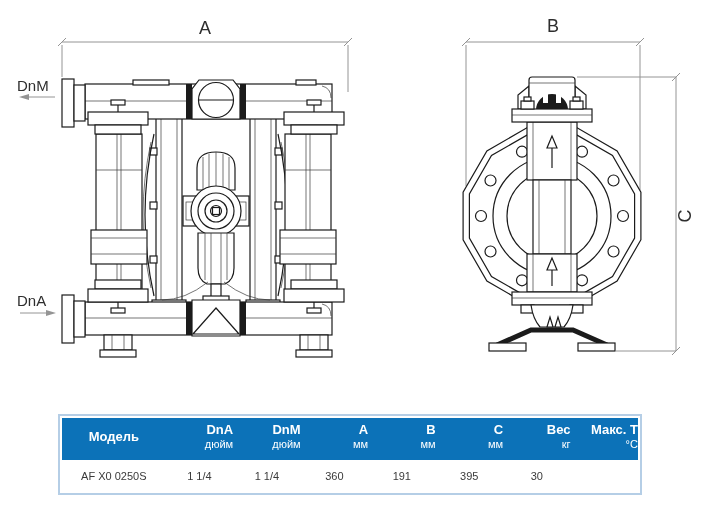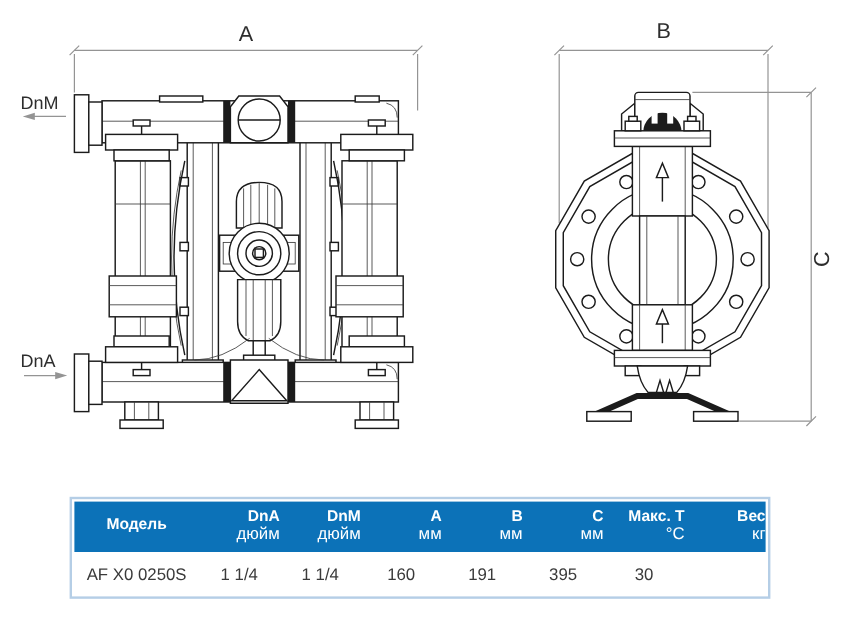--- a/index.html
+++ b/index.html
@@ -14,26 +14,26 @@
   .fillw{fill:#ffffff;stroke:#1b1b1b;stroke-width:1.2;}
   .dark{fill:#1b1b1b;stroke:none;}
   .dim{fill:none;stroke:#949494;stroke-width:1;}
   .dimfill{fill:#949494;stroke:none;}
   .thick{fill:none;stroke:#1b1b1b;stroke-width:5;}
 
   .spec{position:absolute;left:58px;top:414px;width:580px;border:2px solid #b5cee6;background:#fff;}
   .spec-head{display:flex;background:#0c72b8;margin:2px;color:#fff;}
   .spec-head .col{text-align:right;padding:4px 0 9px;}
   .spec-head .col .h{display:block;font-size:13px;font-weight:bold;line-height:16px;}
-  .spec-head .col .s{display:block;font-size:14px;line-height:13px;}
+  .spec-head .col .s{display:block;font-size:11px;line-height:13px;}
   .col-model{width:18%;display:flex;align-items:center;justify-content:center;}
   .col-model .h{font-size:13px;font-weight:bold;}
   .colw{width:11.714%;}
   .spec-row{display:flex;margin:0 2px 2px;background:#fff;color:#3a3a3a;}
-  .spec-row .cell{text-align:center;font-size:14px;padding:8px 0 9px;}
+  .spec-row .cell{text-align:center;font-size:11px;padding:8px 0 9px;}
 </style>
 </head>
 <body>
 
 <div class="page">
 
 <svg width="722" height="410" viewBox="0 0 722 410">
 
   <g>
 
@@ -266,32 +266,32 @@
     </div>
     <div class="col colw">
       <span class="h">B</span>
       <span class="s">мм</span>
     </div>
     <div class="col colw">
       <span class="h">C</span>
       <span class="s">мм</span>
     </div>
     <div class="col colw">
+      <span class="h">Вес</span>
+      <span class="s">кг</span>
+    </div>
+    <div class="col colw">
       <span class="h">Макс. Т</span>
       <span class="s">°C</span>
-    </div>
-    <div class="col colw">
-      <span class="h">Вес</span>
-      <span class="s">кг</span>
     </div>
   </div>
   <div class="spec-row">
     <div class="cell col-model" style="width:18%;display:block;">AF X0 0250S</div>
     <div class="cell colw">1 1/4</div>
     <div class="cell colw">1 1/4</div>
-    <div class="cell colw">160</div>
+    <div class="cell colw">360</div>
     <div class="cell colw">191</div>
     <div class="cell colw">395</div>
     <div class="cell colw">30</div>
   </div>
 </div>
 
 </div>
 
 </body></html>

